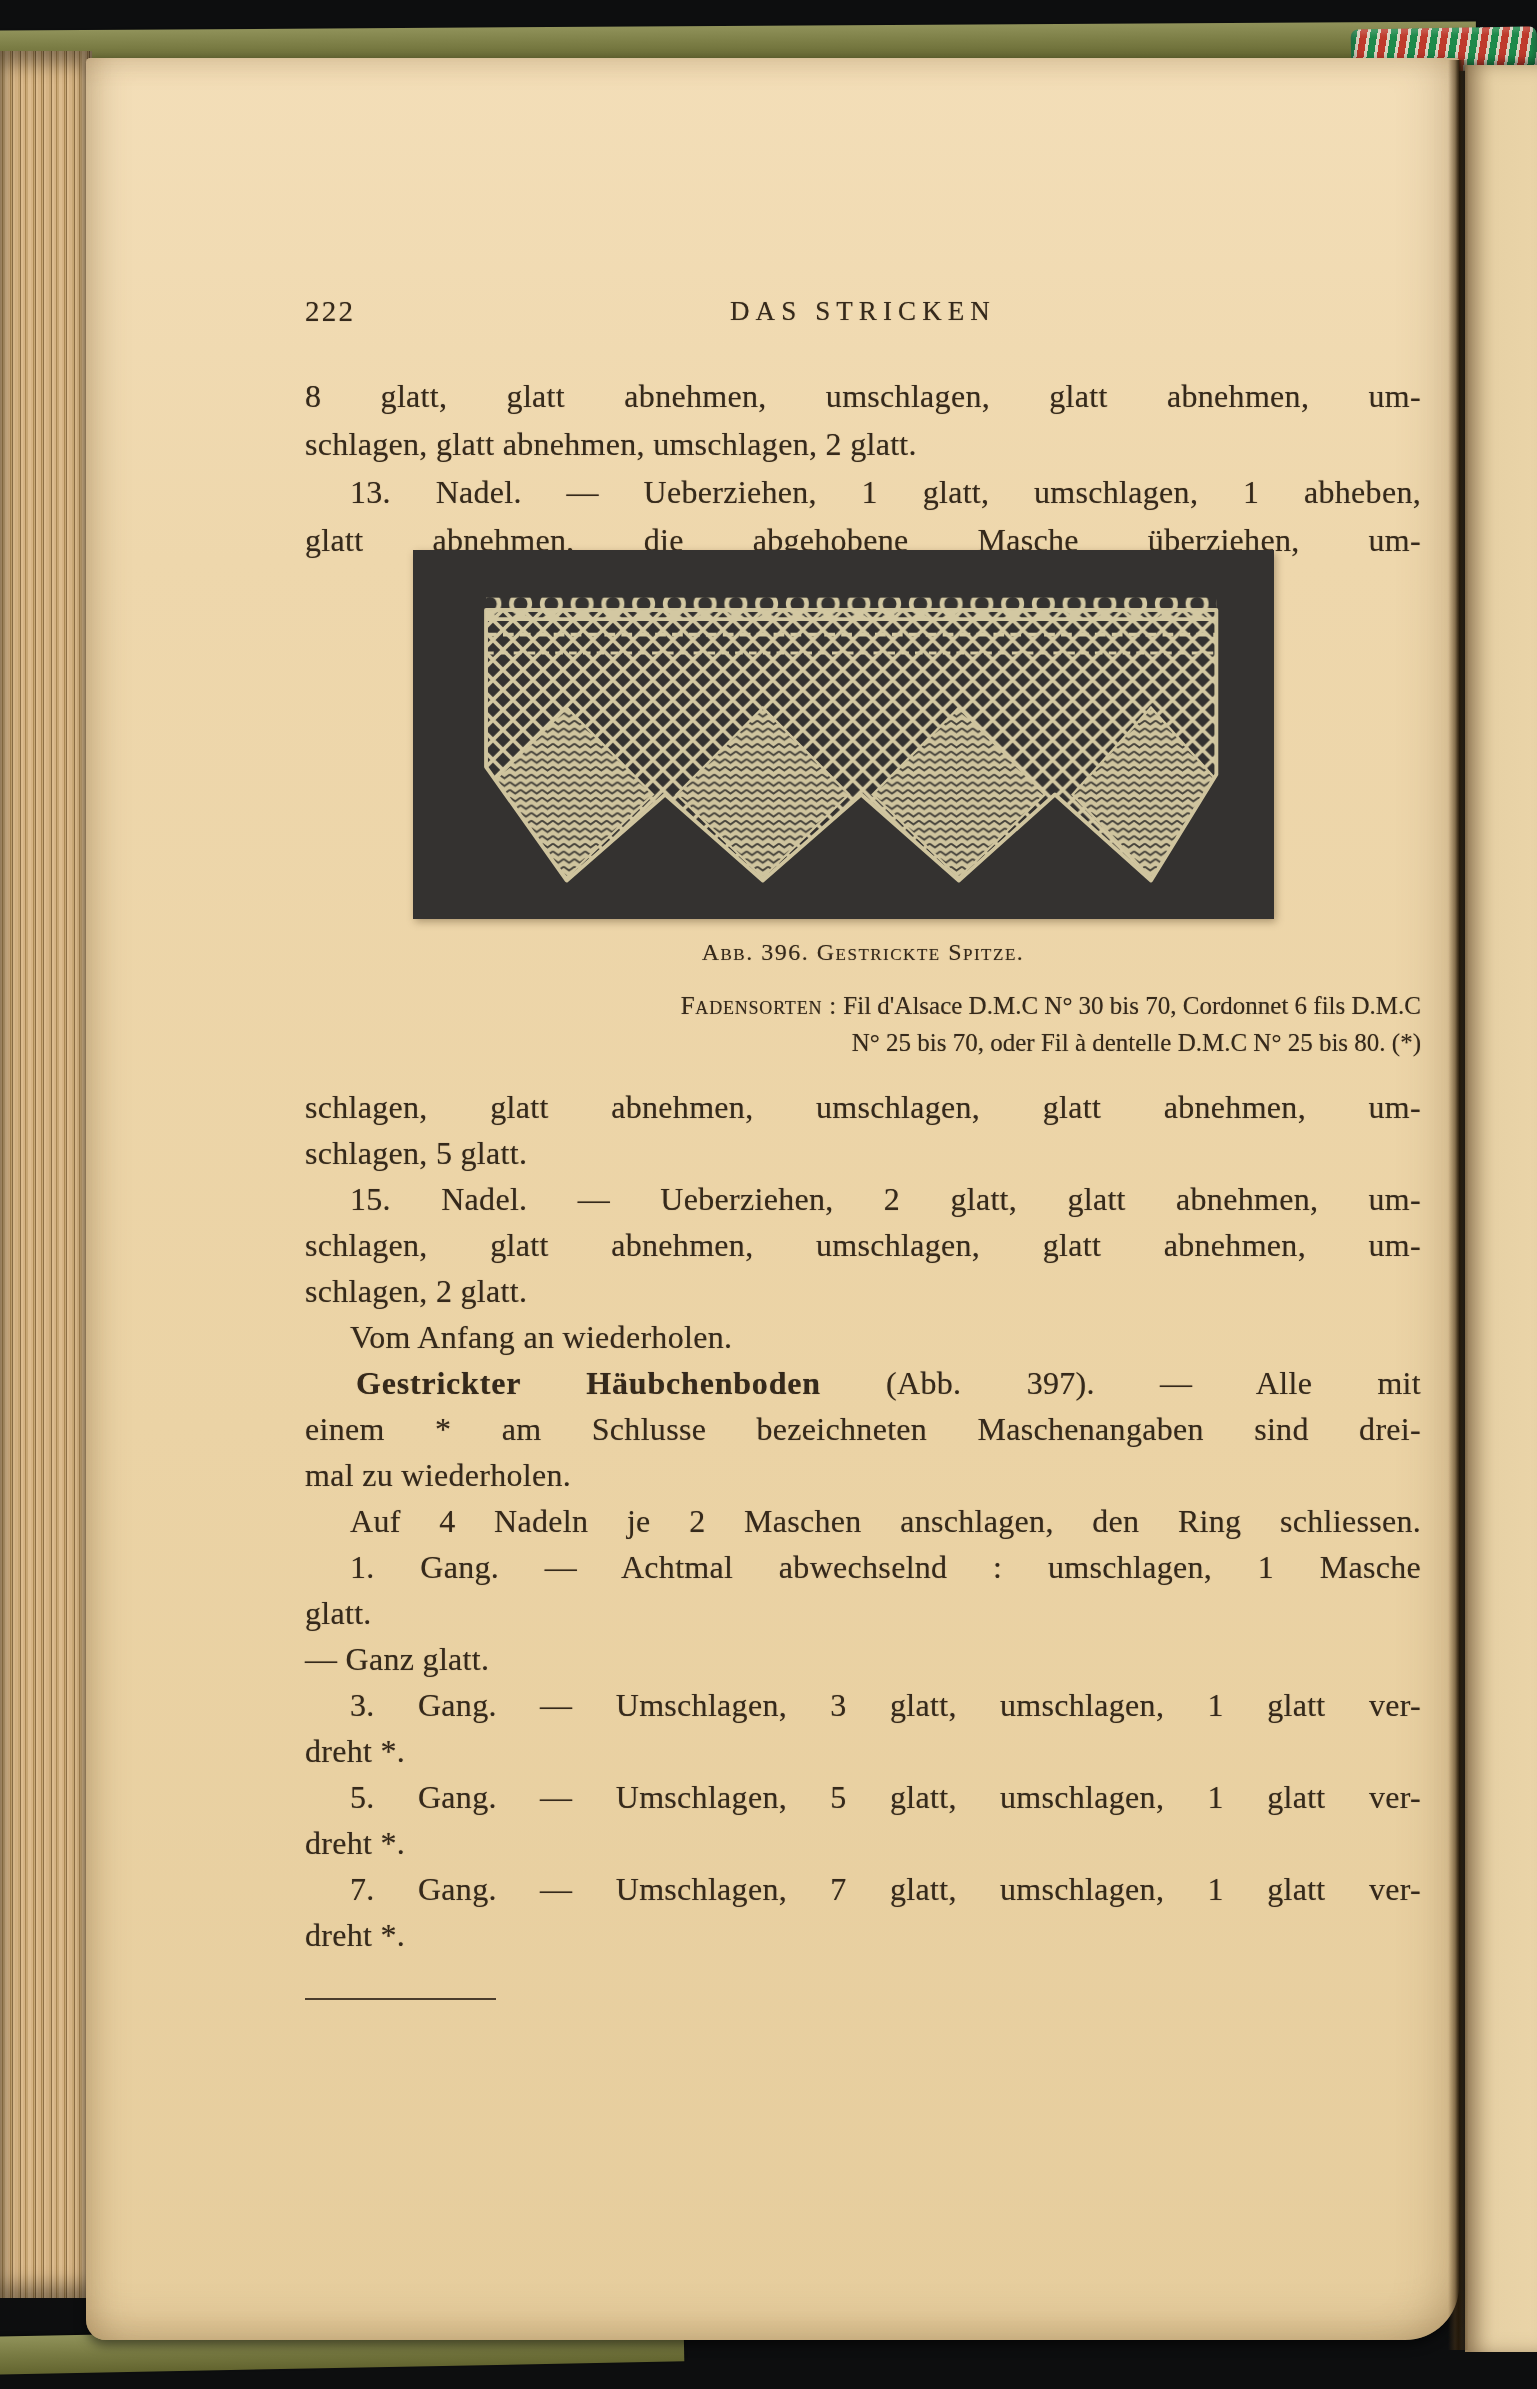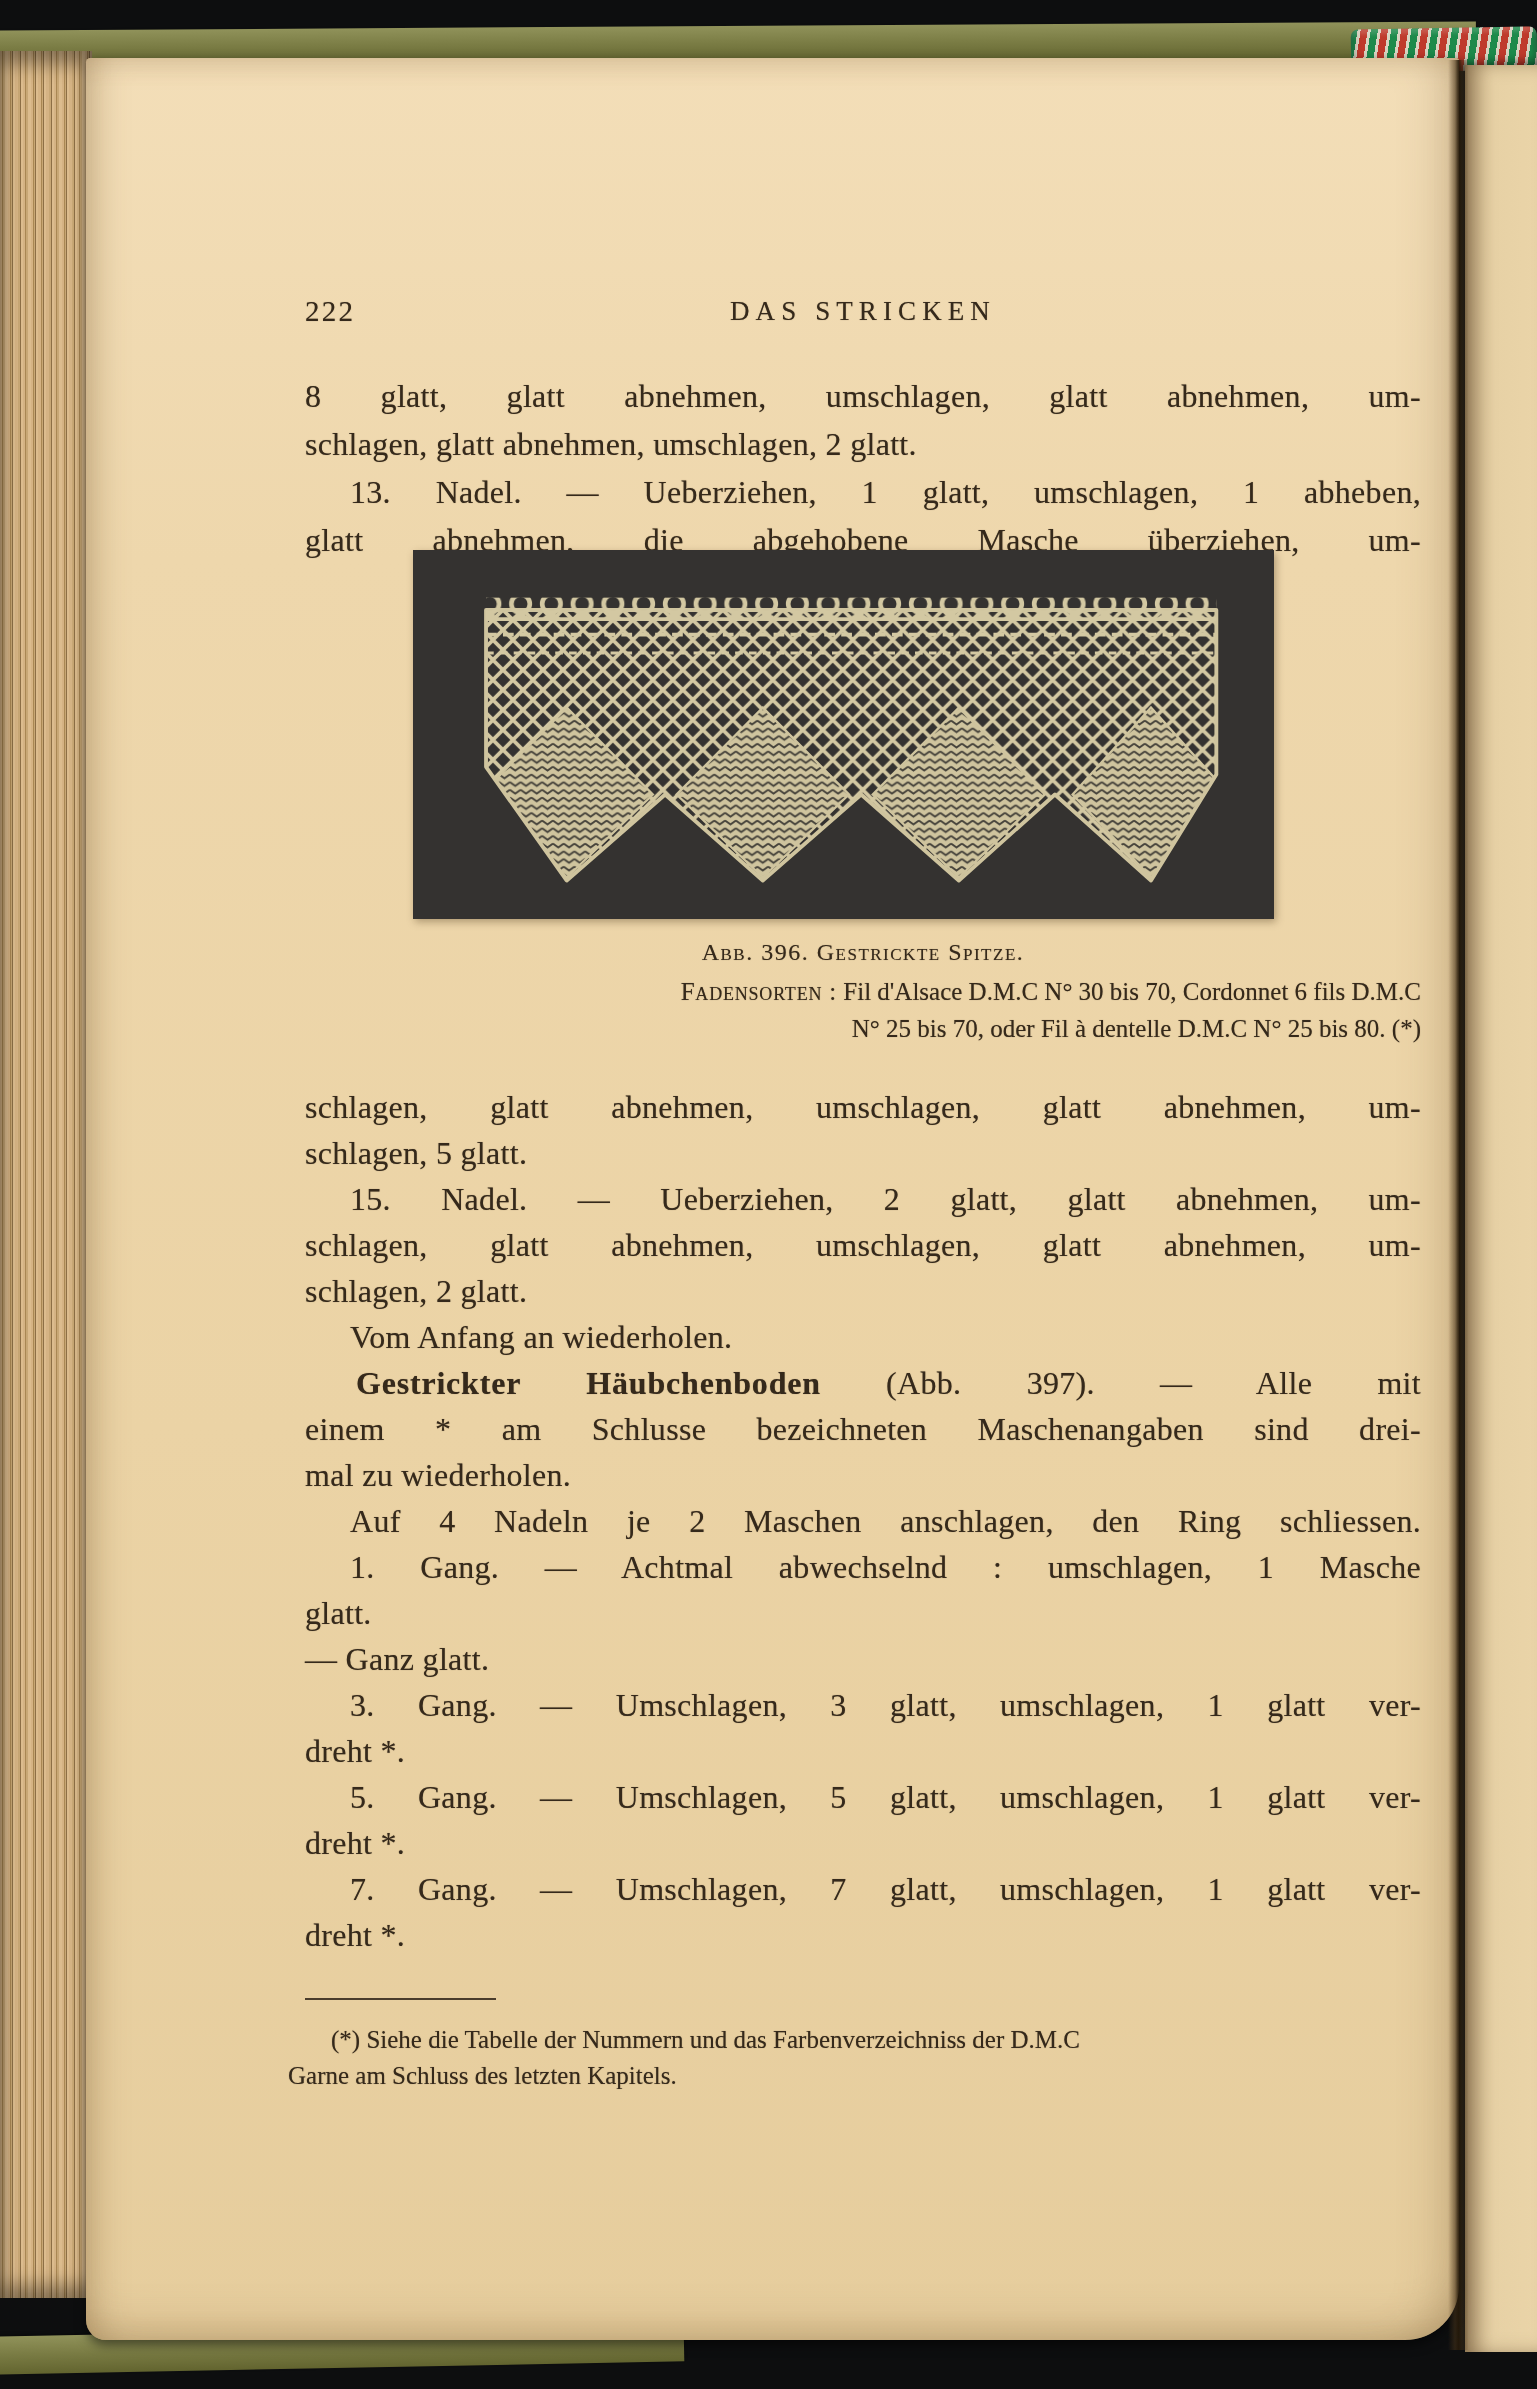--- a/index.html
+++ b/index.html
@@ -47,21 +47,21 @@
   .line{white-space:normal;}
   .line.just{text-align:justify;text-align-last:justify;text-justify:inter-word;}
   .line.ind{text-indent:45px;}
   .bd{font-weight:700;letter-spacing:0.8px;margin-left:6px;}
 
   .photo{position:absolute;left:327px;top:492px;width:861px;height:369px;margin:0;
          box-shadow:1.5px 3.1px 7.7px rgba(60,40,15,.35);}
   .photo svg{display:block;width:861px;height:369px;}
 
   .captions{position:absolute;left:219px;top:881px;width:1116px;text-align:center;}
-  .cap1{font-size:24px;font-variant:small-caps;letter-spacing:1.5px;margin-bottom:7px;}
+  .cap1{font-size:24px;font-variant:small-caps;letter-spacing:1.5px;margin-bottom:21px;}
   .mat{font-size:25px;line-height:37px;text-align:right;}
   .sc{font-variant:small-caps;letter-spacing:0.8px;}
 
   .fnrule{position:absolute;left:219px;top:1940px;width:191px;border-top:2.3px solid #4a3d2c;}
   .footnote{position:absolute;left:202px;top:1964px;width:1137px;font-size:25px;line-height:36px;}
   .footnote .ind{text-indent:43px;}
 </style>
 </head>
 <body>
 
@@ -145,22 +145,18 @@
       <div class="line">— Ganz glatt.</div>
       <div class="line just ind">3. Gang. — Umschlagen, 3 glatt, umschlagen, 1 glatt ver-</div>
       <div class="line">dreht *.</div>
       <div class="line just ind">5. Gang. — Umschlagen, 5 glatt, umschlagen, 1 glatt ver-</div>
       <div class="line">dreht *.</div>
       <div class="line just ind">7. Gang. — Umschlagen, 7 glatt, umschlagen, 1 glatt ver-</div>
       <div class="line">dreht *.</div>
     </div>
 
     <div class="fnrule"></div>
-    <div class="footnote">
-      <div class="ind">(*) Siehe die Tabelle der Nummern und das Farbenverzeichniss der D.M.C</div>
-      <div>Garne am Schluss des letzten Kapitels.</div>
-    </div>
 
   </div>
 
   <div class="gutter"></div>
 </div>
 
 
 </body></html>

